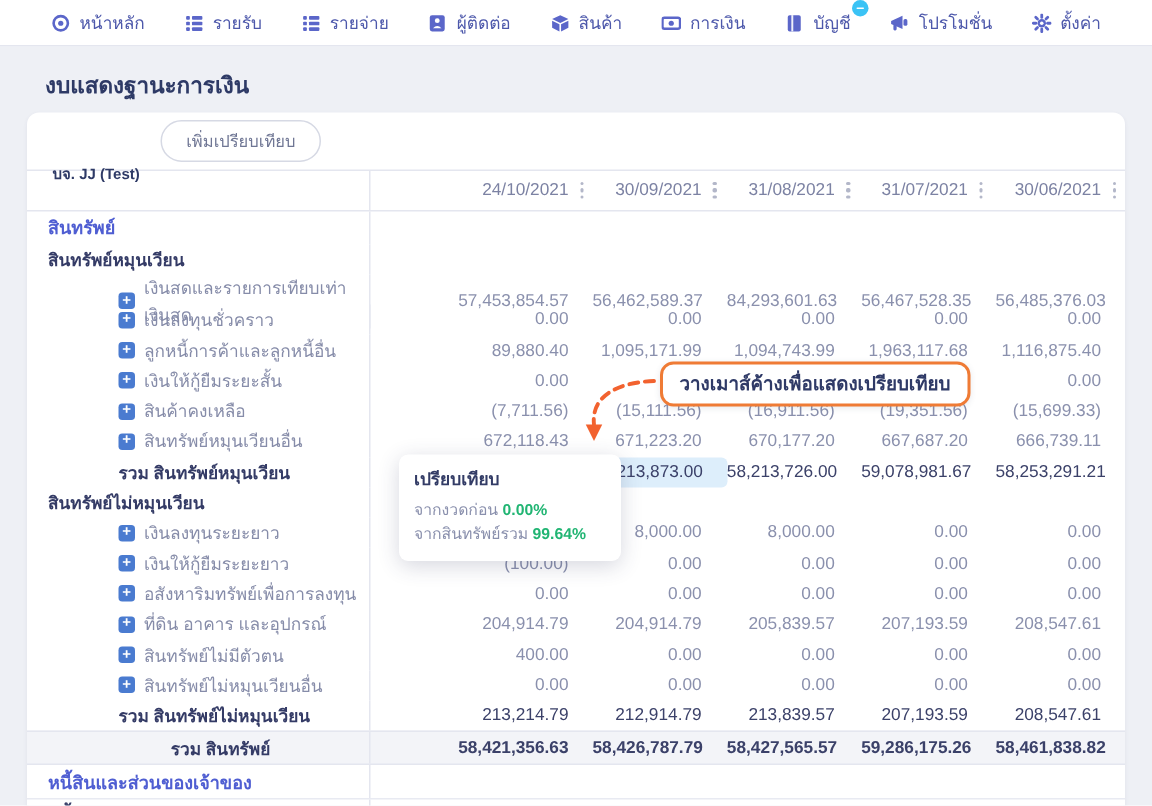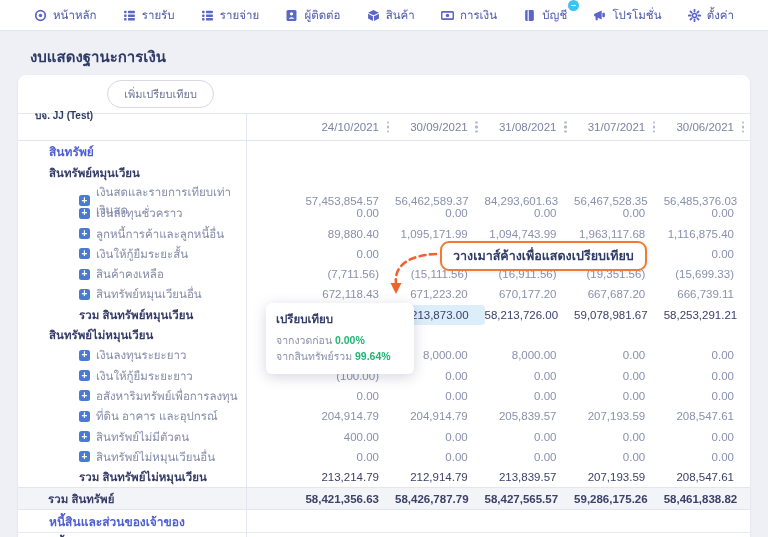--- a/index.html
+++ b/index.html
@@ -38,21 +38,21 @@
   .add-btn {
     border:1px solid #d6d9e4; background:#fff; color:#6f7694; font-size:11px;
     border-radius:14px; padding:4px 16px; cursor:pointer;
     font-family:inherit;
   }
   
   .tbl { width:100%; border-top:1px solid #e4e6ef; }
   .trow { display:grid; grid-template-columns:229px 148px repeat(4,1fr); align-items:center; }
   .thead { height:27px; border-bottom:1px solid #e4e6ef; }
   .thead .tcell { color:#7c82a3; font-size:11.5px; }
-  .tlabel { padding-left:31px; height:100%; display:flex; align-items:center; gap:6px; }
+  .tlabel { padding-left:14px; height:100%; display:flex; align-items:center; gap:6px; }
   .lblcol { border-right:1px solid #e4e6ef; }
   .tcell {
     text-align:right; padding-right:16px; font-size:11.5px; color:#8a90ad;
     position:relative; height:100%; display:flex; align-items:center; justify-content:flex-end;
   }
   .hdr-cell { cursor:default; }
   .kebab {
     position:absolute; right:4px; top:50%; transform:translateY(-50%);
     display:flex; flex-direction:column; gap:2px; padding:2px; cursor:pointer;
   }
@@ -60,21 +60,21 @@
   .r-item, .r-total, .r-subsection { height:20.3px; }
   .r-section { height:21.5px; }
   .r-section .tlabel { color:#4f5ed2; font-weight:bold; font-size:12px; }
   .r-subsection .tlabel { color:#343b66; font-weight:bold; font-size:11.5px; }
   .r-item .tlabel { color:#868ca9; padding-left:61px; font-size:11.5px; cursor:pointer; }
   .r-total .tlabel { color:#343b66; font-weight:bold; padding-left:61px; font-size:11.5px; }
   .r-total .tcell { color:#3b4169; font-weight:normal; }
   .r-grandtotal {
     height:23px; background:#f3f4f8; border-top:1px solid #e4e6ef; border-bottom:1px solid #e4e6ef;
   }
-  .r-grandtotal .tlabel { color:#343b66; font-weight:bold; padding-left:30px; font-size:11.5px; }
+  .r-grandtotal .tlabel { color:#343b66; font-weight:bold; padding-left:30px; font-size:11.5px;justify-content:center; }
   .r-grandtotal .tcell { color:#3b4169; font-weight:bold; }
   .r-section.liab { height:23px; border-bottom:1px solid #e8eaf2; }
   .plus-ic {
     width:11px; height:11px; border-radius:2.5px; background:#4a7bd0; color:#fff;
     font-size:10px; line-height:10px; display:inline-flex; align-items:center; justify-content:center;
     flex:0 0 auto; cursor:pointer; font-weight:bold;
   }
   .hl-cell {
     background:#ddeefb; border-radius:4px; margin:1px 0;
   }

